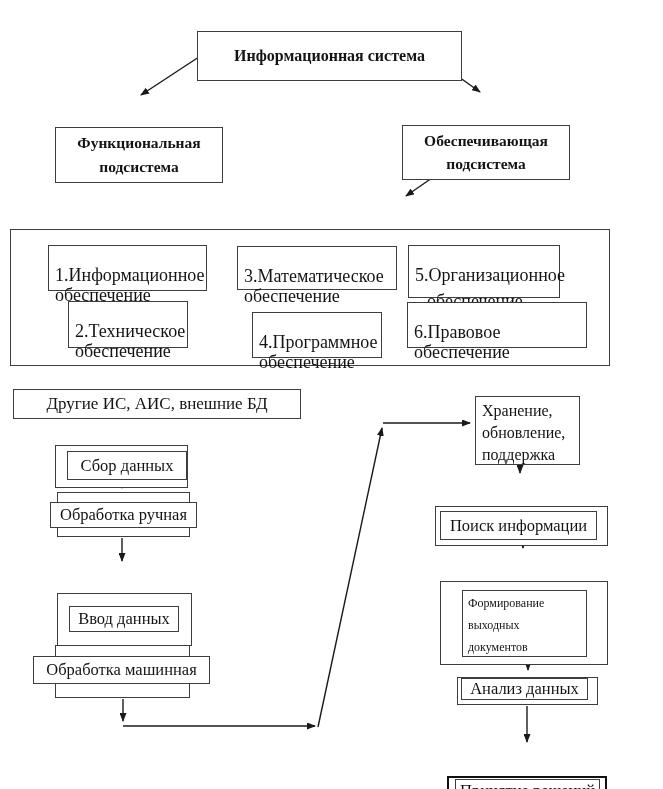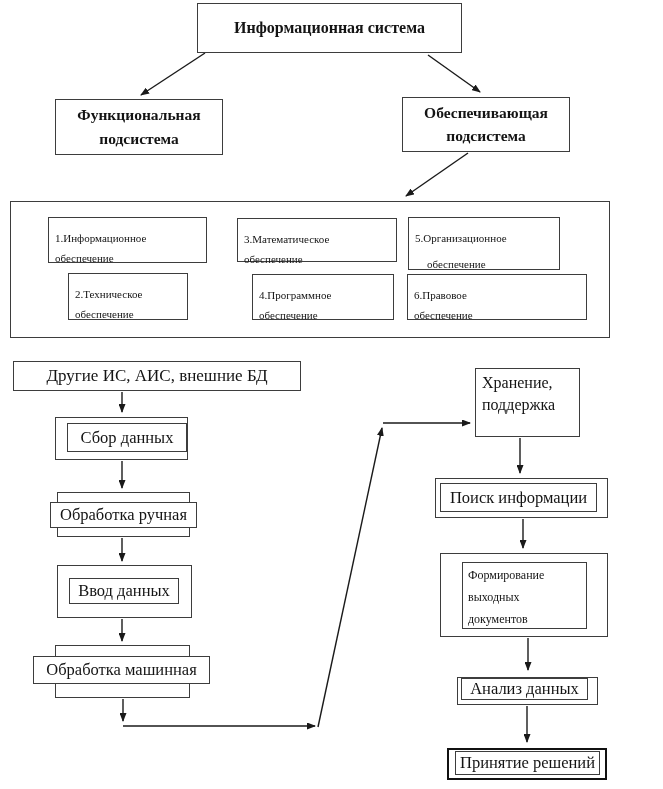--- a/index.html
+++ b/index.html
@@ -2,38 +2,38 @@
 <html><head>
 <meta charset="utf-8">
 <style>
   html,body{margin:0;padding:0;background:#ffffff;}
   .canvas{
     position:relative;width:663px;height:789px;background:#ffffff;
     font-family:"Liberation Serif","DejaVu Serif",serif;color:#141414;
     overflow:hidden;
   }
   .connectors{position:absolute;left:0;top:0;width:663px;height:789px;}
-  .box{position:absolute;border:1.4px solid #3d3d3d;background:#ffffff;box-sizing:border-box;}
+  .box{position:absolute;border:1.4px solid #3d3d3d;background:#ffffff;box-sizing:border-box;margin-top:28px;}
   .center{display:flex;align-items:center;justify-content:center;text-align:center;}
   .bold{font-weight:bold;}
   .cols{display:flex;flex-direction:column;justify-content:space-evenly;align-items:center;text-align:center;}
   .ln{display:block;}
 
   
   .n-root{left:197px;top:3px;width:265px;height:50px;font-size:16px;}
   .n-functional{left:55px;top:99px;width:168px;height:56px;font-size:15.5px;}
   .n-providing{left:402px;top:97px;width:168px;height:55px;font-size:15.5px;}
 
   
   .n-support{left:10px;top:201px;width:600px;height:137px;border-width:1.5px;}
-  .sup{padding:10px 6px;font-size:11px;line-height:20px;}
+  .sup{padding:19px 6px;font-size:18px;line-height:20px;}
   .n-b1{left:48px;top:217px;width:159px;height:46px;}
   .n-b2{left:68px;top:273px;width:120px;height:47px;}
   .n-b3{left:237px;top:218px;width:160px;height:44px;}
-  .n-b4{left:252px;top:274px;width:142px;height:46px;}
+  .n-b4{left:252px;top:284px;width:130px;height:46px;}
   .n-b5{left:408px;top:217px;width:152px;height:53px;}
   .n-b5 .ln2{padding-left:12px;margin-top:6px;}
   .n-b6{left:407px;top:274px;width:180px;height:46px;}
 
   
   .flowtext{font-size:16.5px;}
   .n-sources{left:13px;top:361px;width:288px;height:30px;font-size:17px;}
   .n-sbor{left:55px;top:417px;width:133px;height:43px;}
   .n-sbor .inner{position:absolute;left:11px;top:5px;width:120px;height:29px;border:1.3px solid #3d3d3d;}
   .wrap{position:absolute;}
@@ -157,20 +157,21 @@
 
   <div class="wrap n-mashinnaya">
     <div class="back"></div>
     <div class="front center flowtext">
       <span>Обработка машинная</span>
     </div>
   </div>
 
   <div class="box n-khranenie">
     <span class="ln">Хранение,</span>
+    <span class="ln">обновление,</span>
     <span class="ln">поддержка</span>
   </div>
 
   <div class="box n-poisk">
     <div class="inner center flowtext">
       <span>Поиск информации</span>
     </div>
   </div>
 
   <div class="box n-formirovanie">

